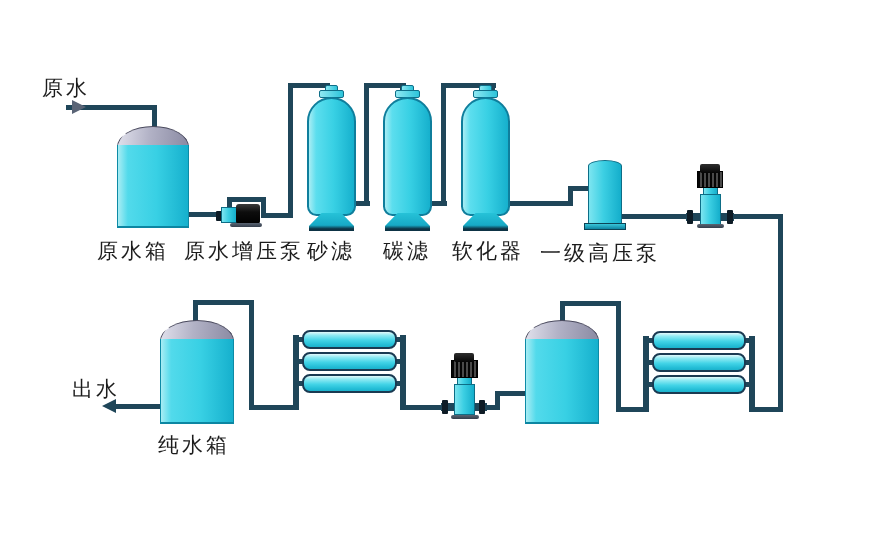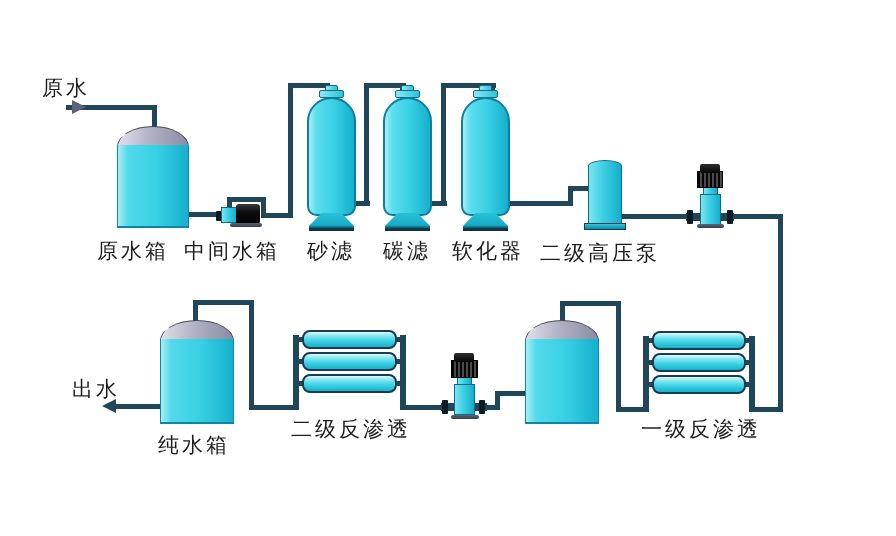--- a/index.html
+++ b/index.html
@@ -208,23 +208,21 @@
     <div class="membrane" style="left:302px;top:374px;width:95px;height:19px"></div>
   </div>
 
   <div>
     <div class="dome" style="left:160px;top:320px;width:74px;height:21px"></div>
     <div class="tank-body" style="left:160px;top:339px;width:74px;height:85px"></div>
   </div>
 
   <span class="lbl" style="left:42px;top:76px">原水</span>
   <span class="lbl" style="left:97px;top:239px">原水箱</span>
-  <span class="lbl" style="left:184px;top:239px">中间水箱</span>
+  <span class="lbl" style="left:184px;top:239px">原水增压泵</span>
   <span class="lbl" style="left:307px;top:239px">砂滤</span>
   <span class="lbl" style="left:383px;top:239px">碳滤</span>
   <span class="lbl" style="left:452px;top:239px">软化器</span>
-  <span class="lbl" style="left:540px;top:241px">二级高压泵</span>
-  <span class="lbl" style="left:641px;top:417px">一级反渗透</span>
-  <span class="lbl" style="left:291px;top:417px">二级反渗透</span>
+  <span class="lbl" style="left:540px;top:241px">一级高压泵</span>
   <span class="lbl" style="left:158px;top:433px">纯水箱</span>
   <span class="lbl" style="left:72px;top:377px">出水</span>
 
 </div>
 
 </body></html>

